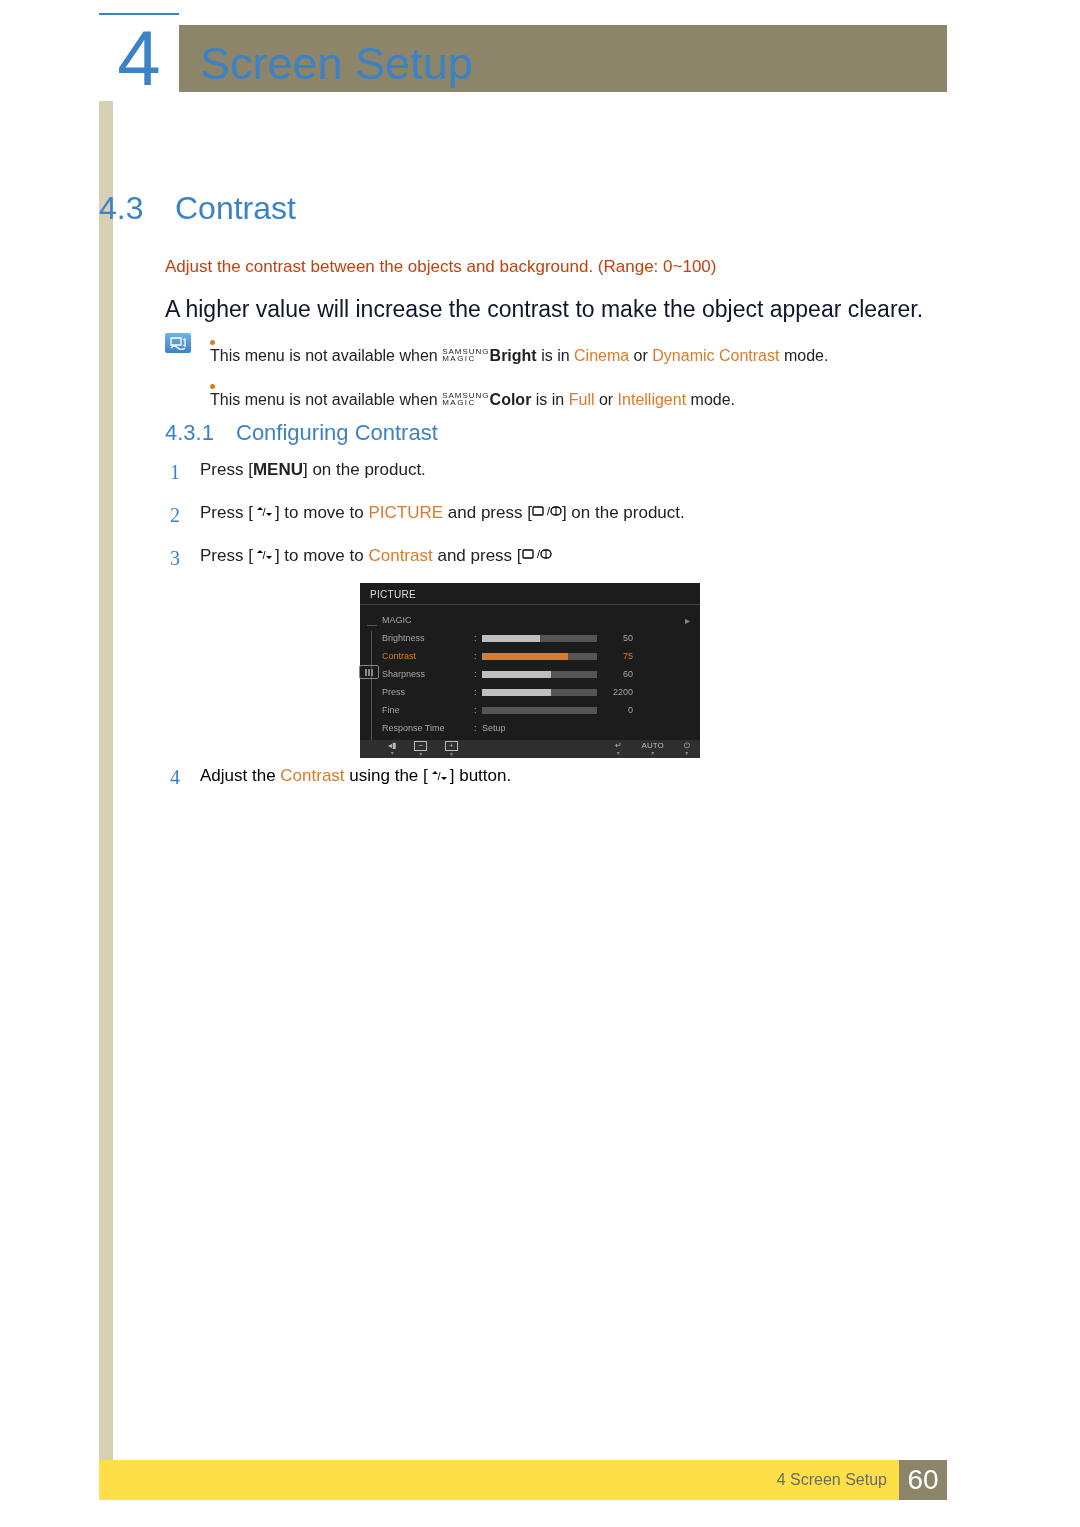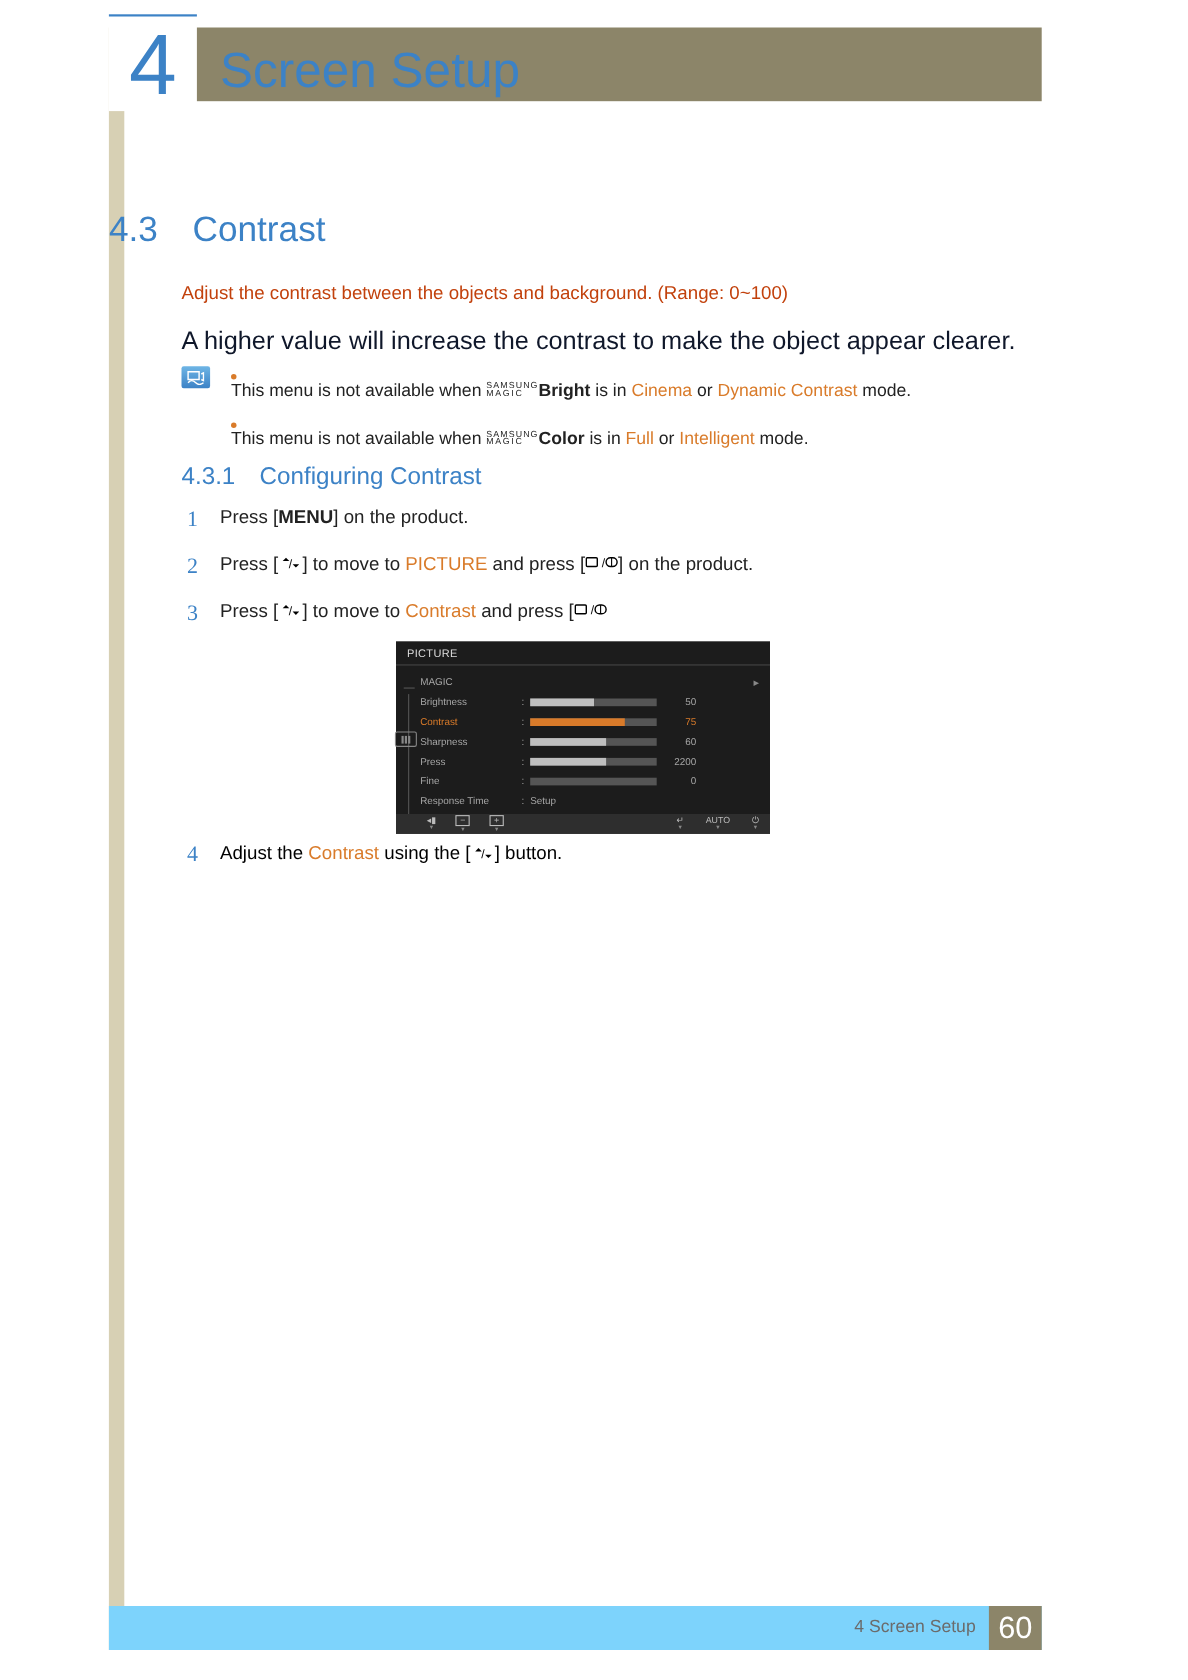--- a/index.html
+++ b/index.html
@@ -285,21 +285,21 @@
     top: 766px;
     display: flex;
     font-size: 17px;
   }
   .footer-bar {
     position: absolute;
     left: 99px;
     bottom: 27px;
     width: 848px;
     height: 40px;
-    background: #7dd3fc;
+    background: #fde047;
     display: flex;
     align-items: center;
     justify-content: flex-end;
   }
   .footer-text {
     color: #6b6b6b;
     font-size: 16px;
     margin-right: 12px;
   }
   .footer-page {

